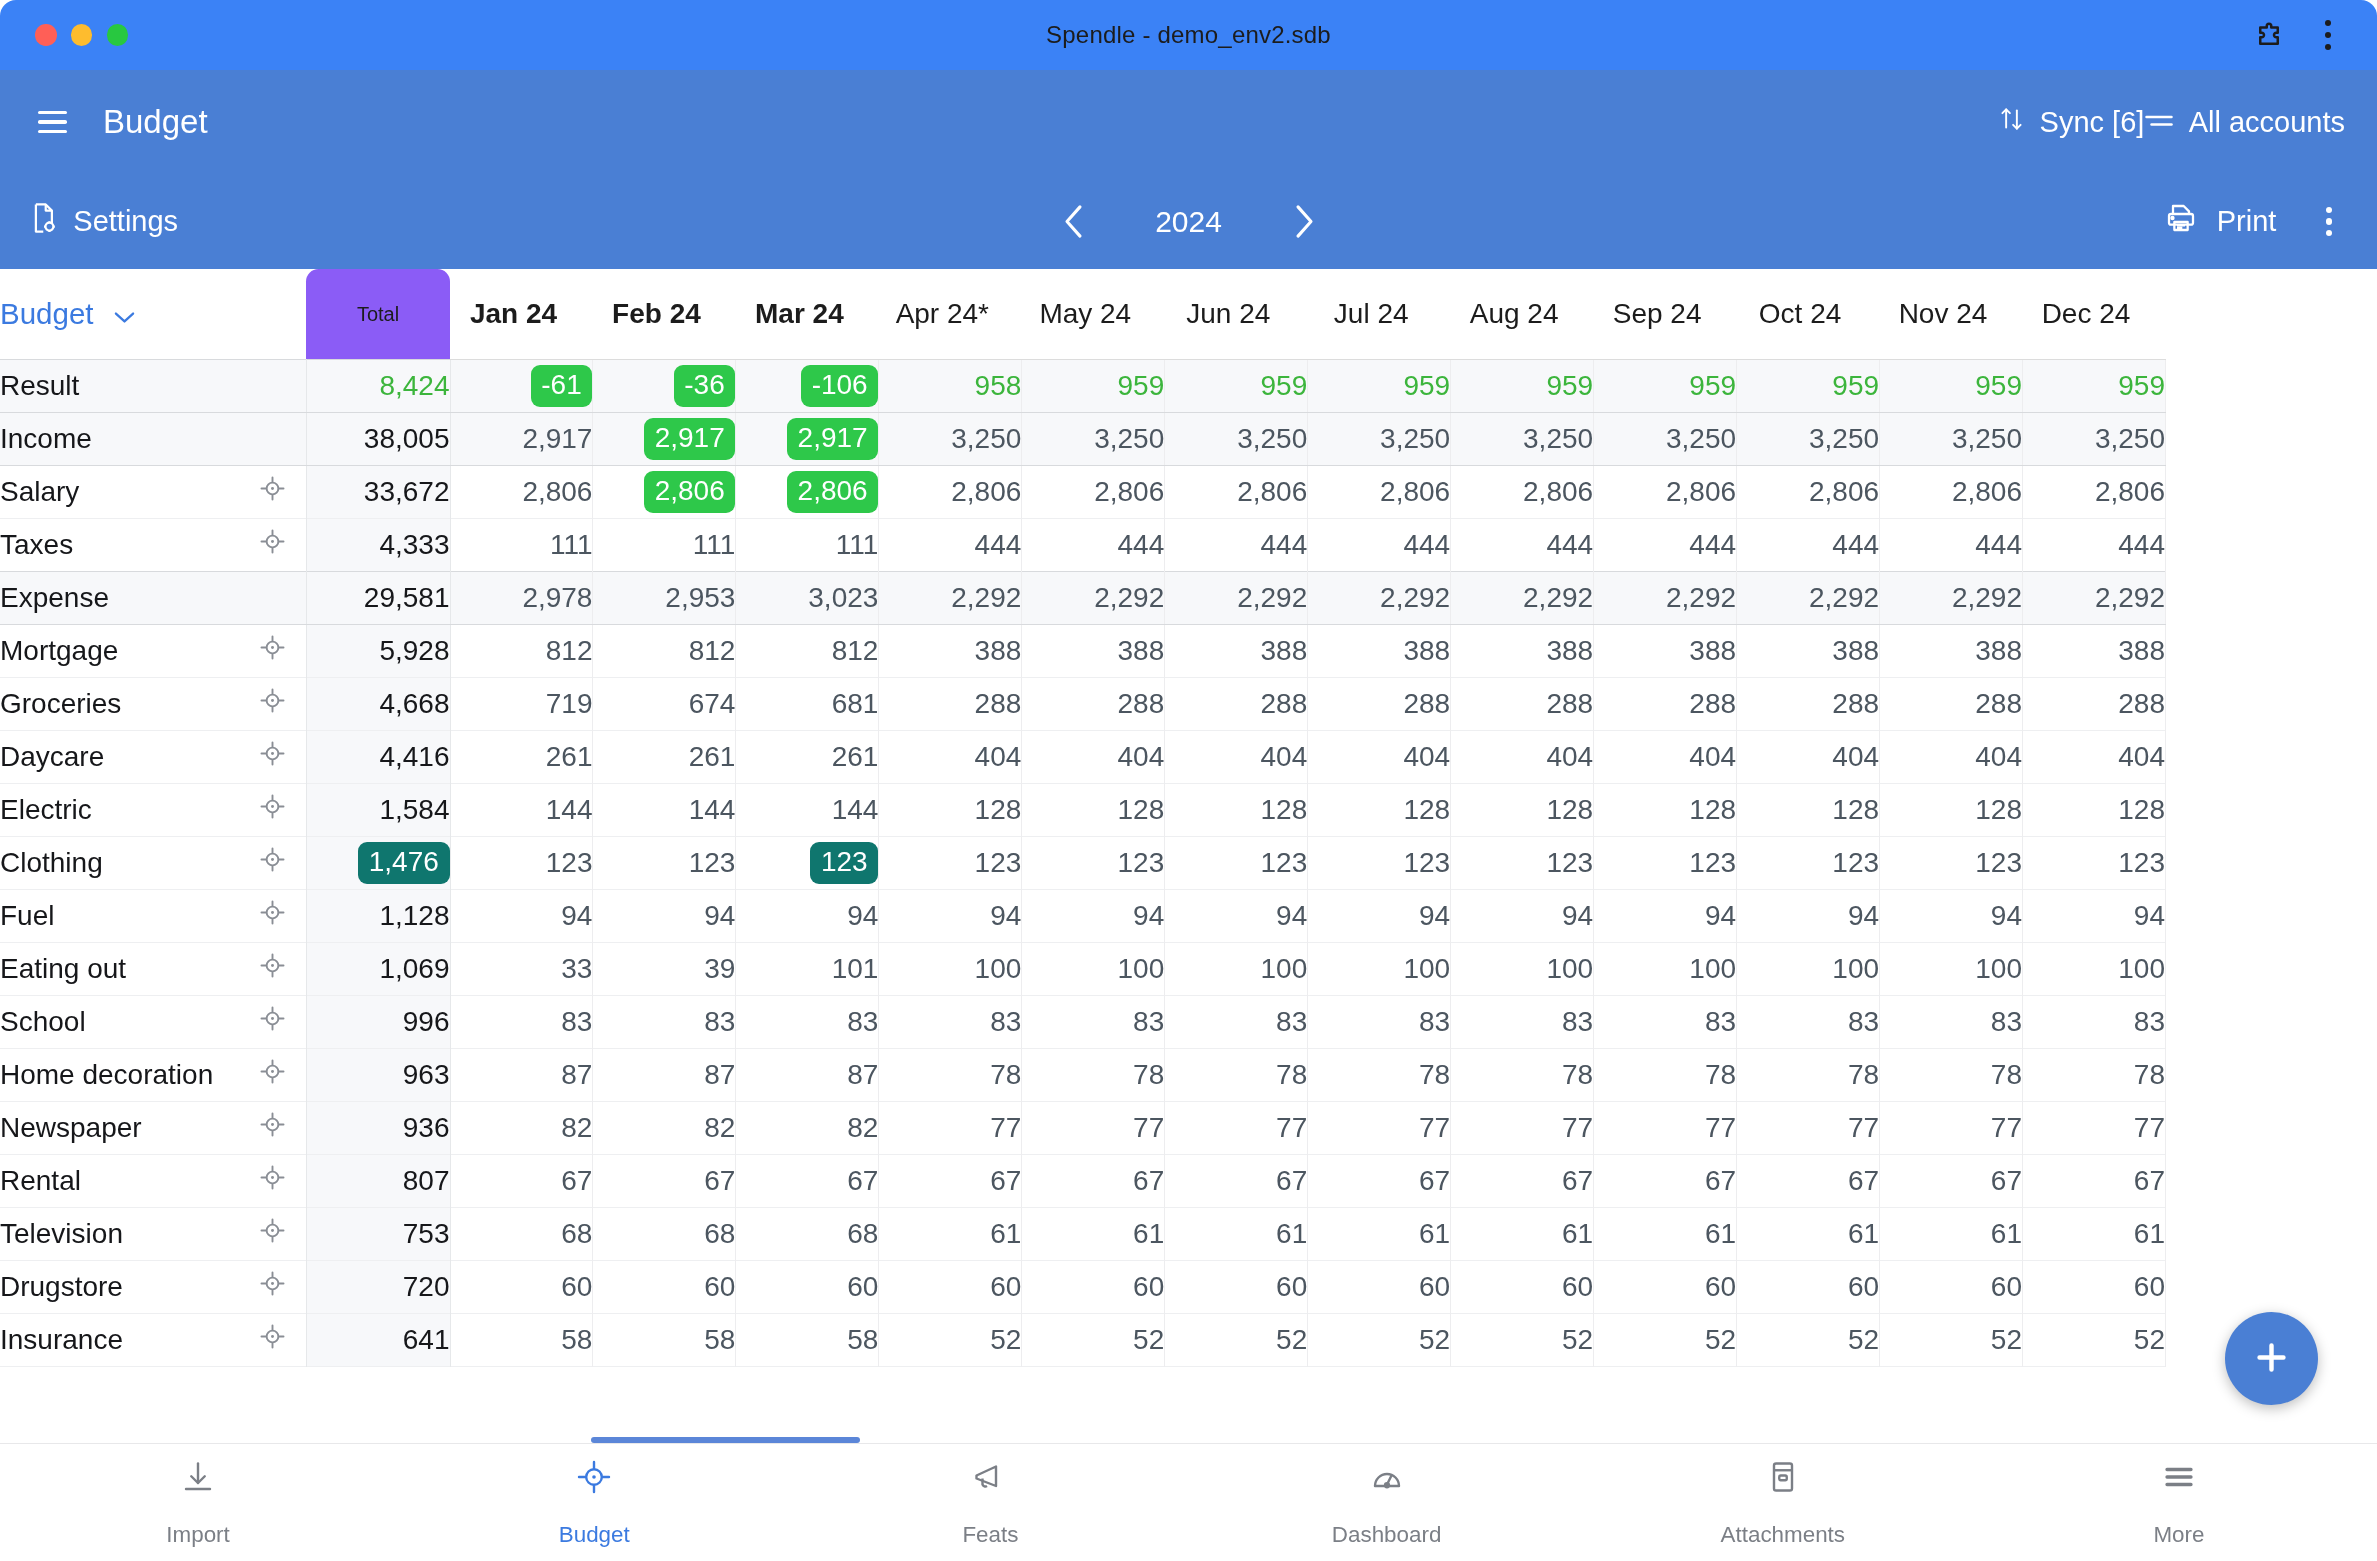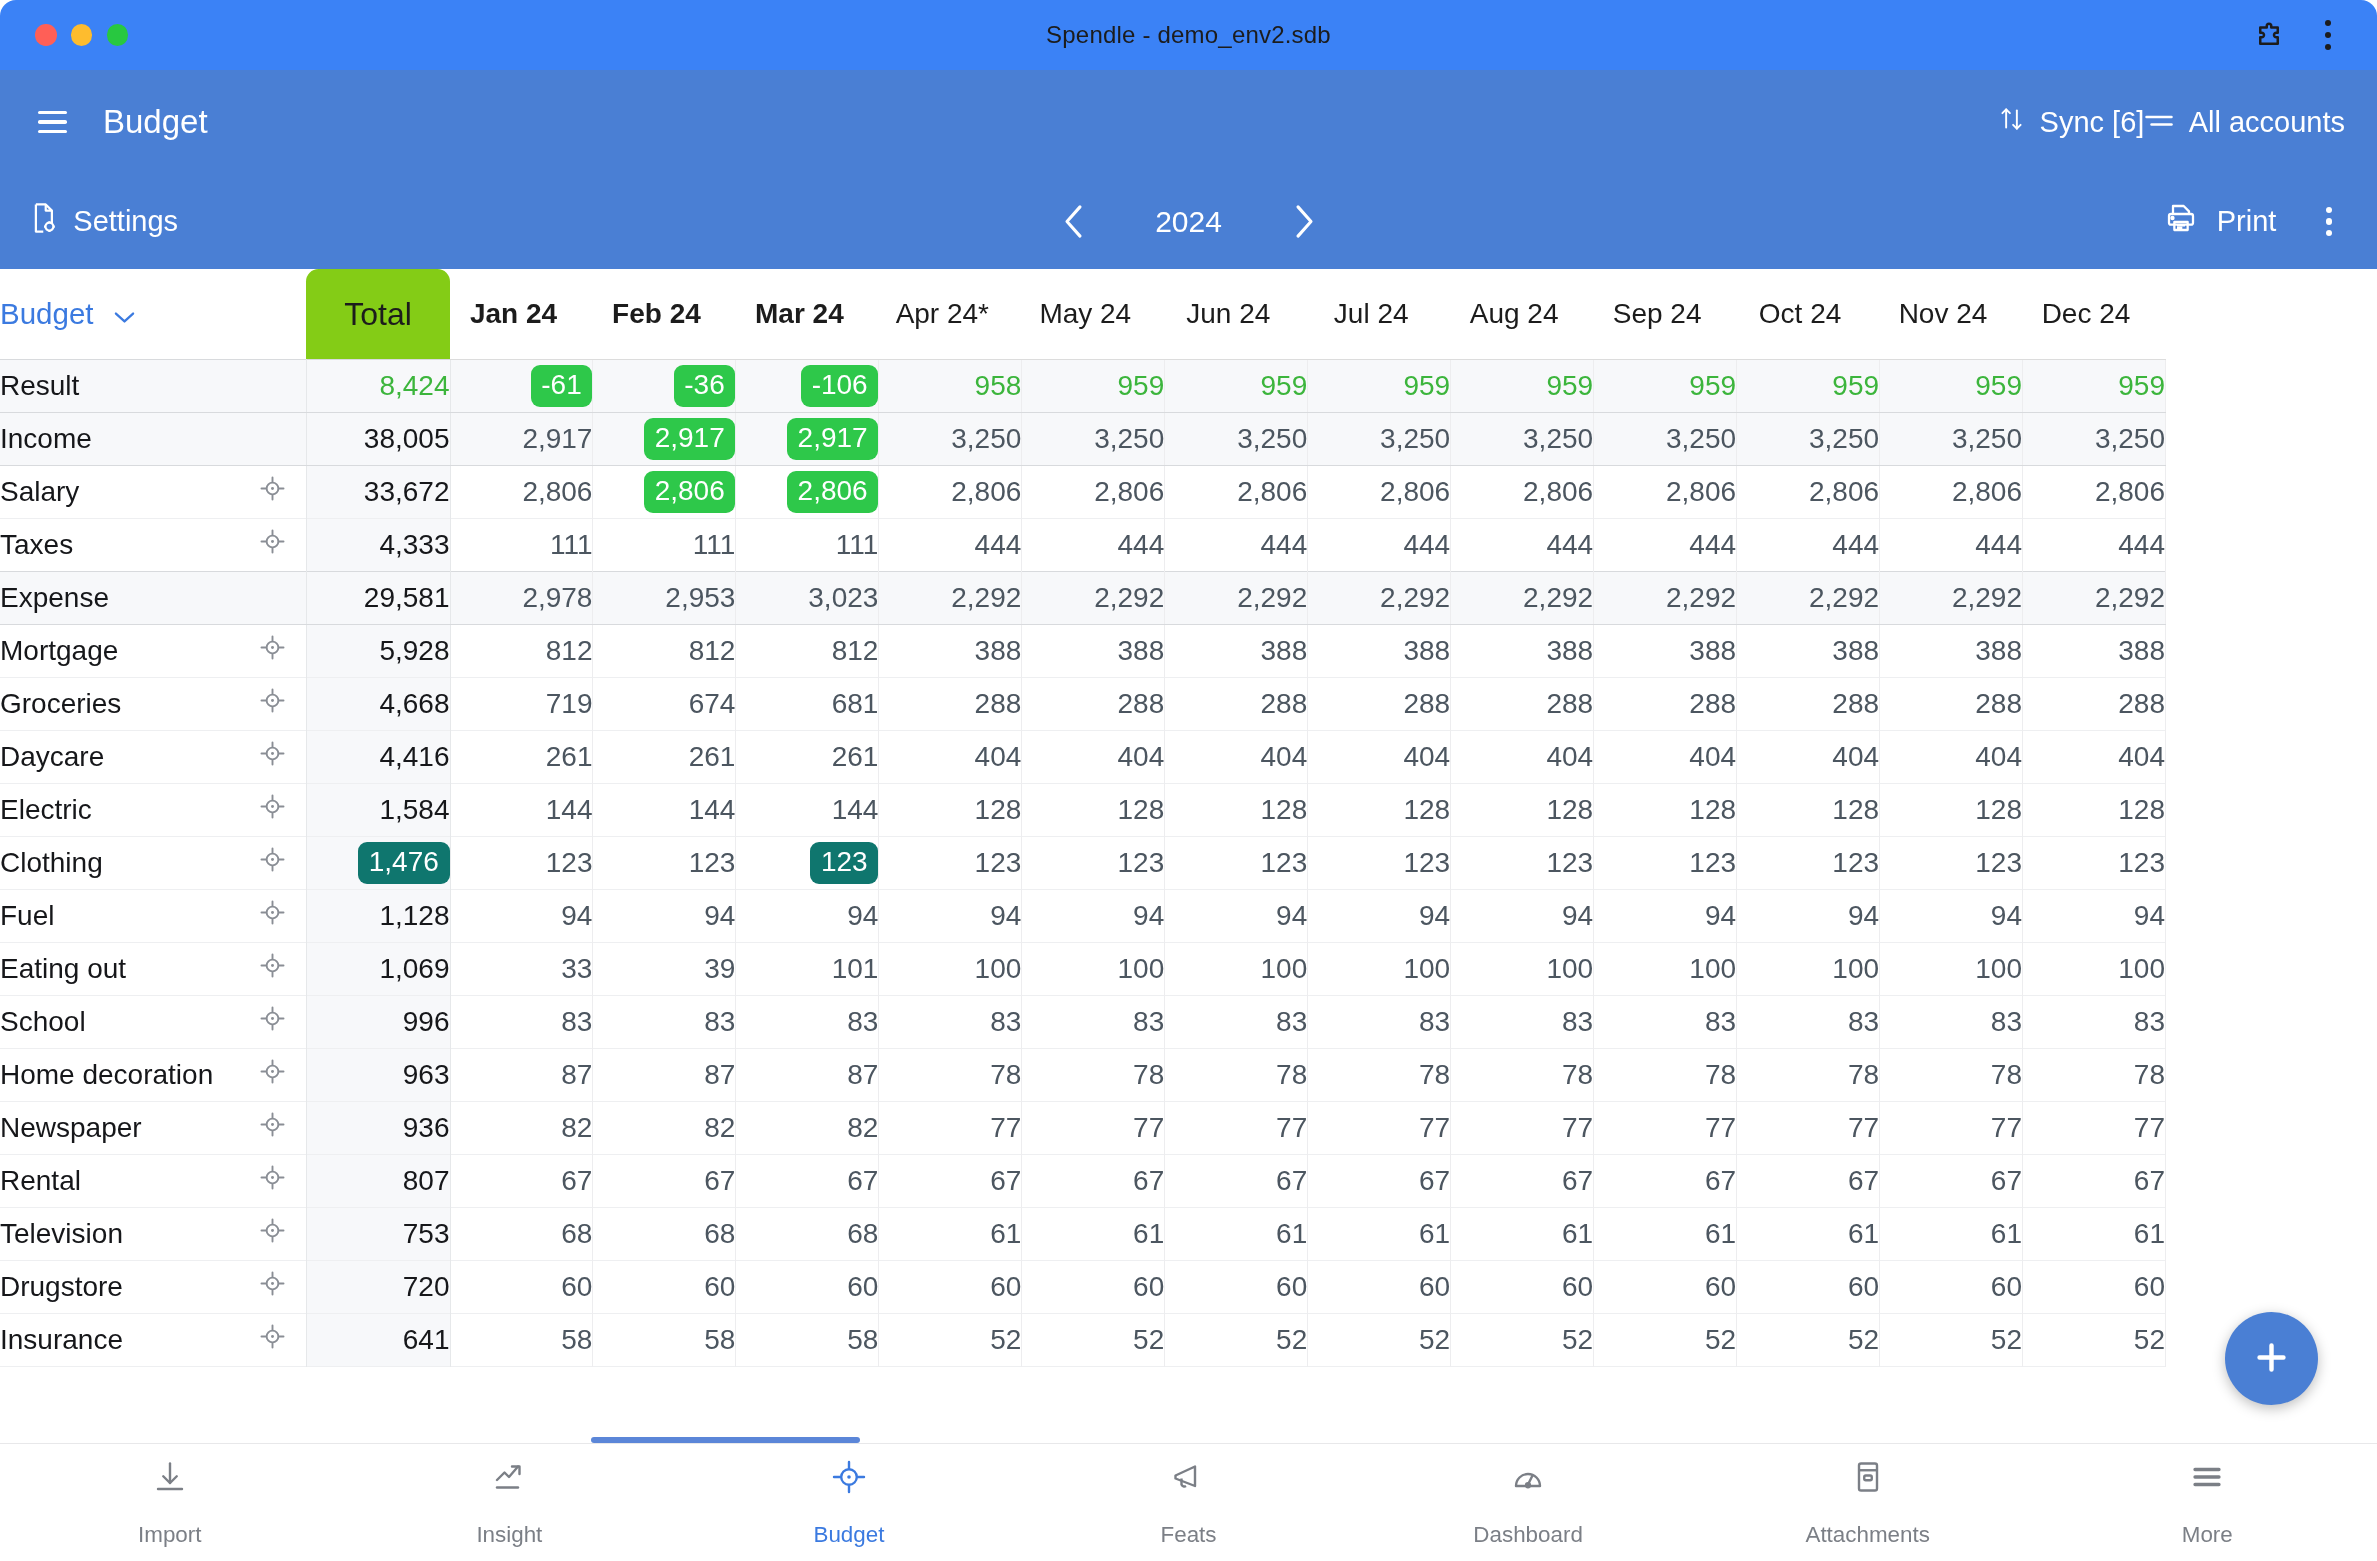--- a/index.html
+++ b/index.html
@@ -117,23 +117,23 @@
   th.c-total { width: 143px; }
   th.c-month { width: 142px; }
 
   .budget-sel {
     display: inline-flex; align-items: center; gap: 19.7px;
     color: #3b7ae0; font-size: 29.5px; cursor: pointer;
   }
   .total-pill {
     display: flex; align-items: center; justify-content: center;
     height: 90px; margin: 0;
-    background: #84cc16;
+    background: #8b5cf6;
     border-top-left-radius: 12.5px; border-top-right-radius: 12.5px;
-    font-size: 32px; color: #1c1c1c;
+    font-size: 20px; color: #1c1c1c;
   }
   th.c-total { padding: 0; vertical-align: bottom; border-bottom: none; background: transparent; }
   .mh { display: block; padding: 0 16px 0 0; text-align: right; }
   .mh.bold { font-weight: 700; }
   .mh-center { text-align: center; }
 
   
   td.label {
     text-align: left; padding-left: 21.5px;
     color: #16171a; font-size: 28px;
@@ -778,30 +778,20 @@
       <div class="bn-item">
         <span class="bn-icon">
           <svg width="36" height="36" viewBox="0 0 24 24" fill="none" stroke="currentColor" stroke-width="1.6" stroke-linecap="round" stroke-linejoin="round">
             <path d="M12 3v13"></path>
             <path d="M7.5 11.5L12 16l4.5-4.5"></path>
             <path d="M4 20h16"></path>
           </svg>
         </span>
         <span class="bn-label">Import</span>
       </div>
-      <div class="bn-item">
-        <span class="bn-icon">
-          <svg width="36" height="36" viewBox="0 0 24 24" fill="none" stroke="currentColor" stroke-width="1.6" stroke-linecap="round" stroke-linejoin="round">
-            <path d="M4 14l5-5 3 3 6-7"></path>
-            <path d="M14 5h5v5"></path>
-            <path d="M4 19h14"></path>
-          </svg>
-        </span>
-        <span class="bn-label">Insight</span>
-      </div>
       <div class="bn-item active">
         <span class="bn-icon">
           <svg width="36" height="36" viewBox="0 0 24 24" fill="none" stroke="currentColor" stroke-width="1.6">
             <circle cx="12" cy="12" r="5.2"></circle>
             <circle cx="12" cy="12" r="1.2" fill="currentColor" stroke="none"></circle>
             <path d="M12 2v4.4M12 17.6V22M2 12h4.4M17.6 12H22" stroke-linecap="round"></path>
           </svg>
         </span>
         <span class="bn-label">Budget</span>
       </div>

